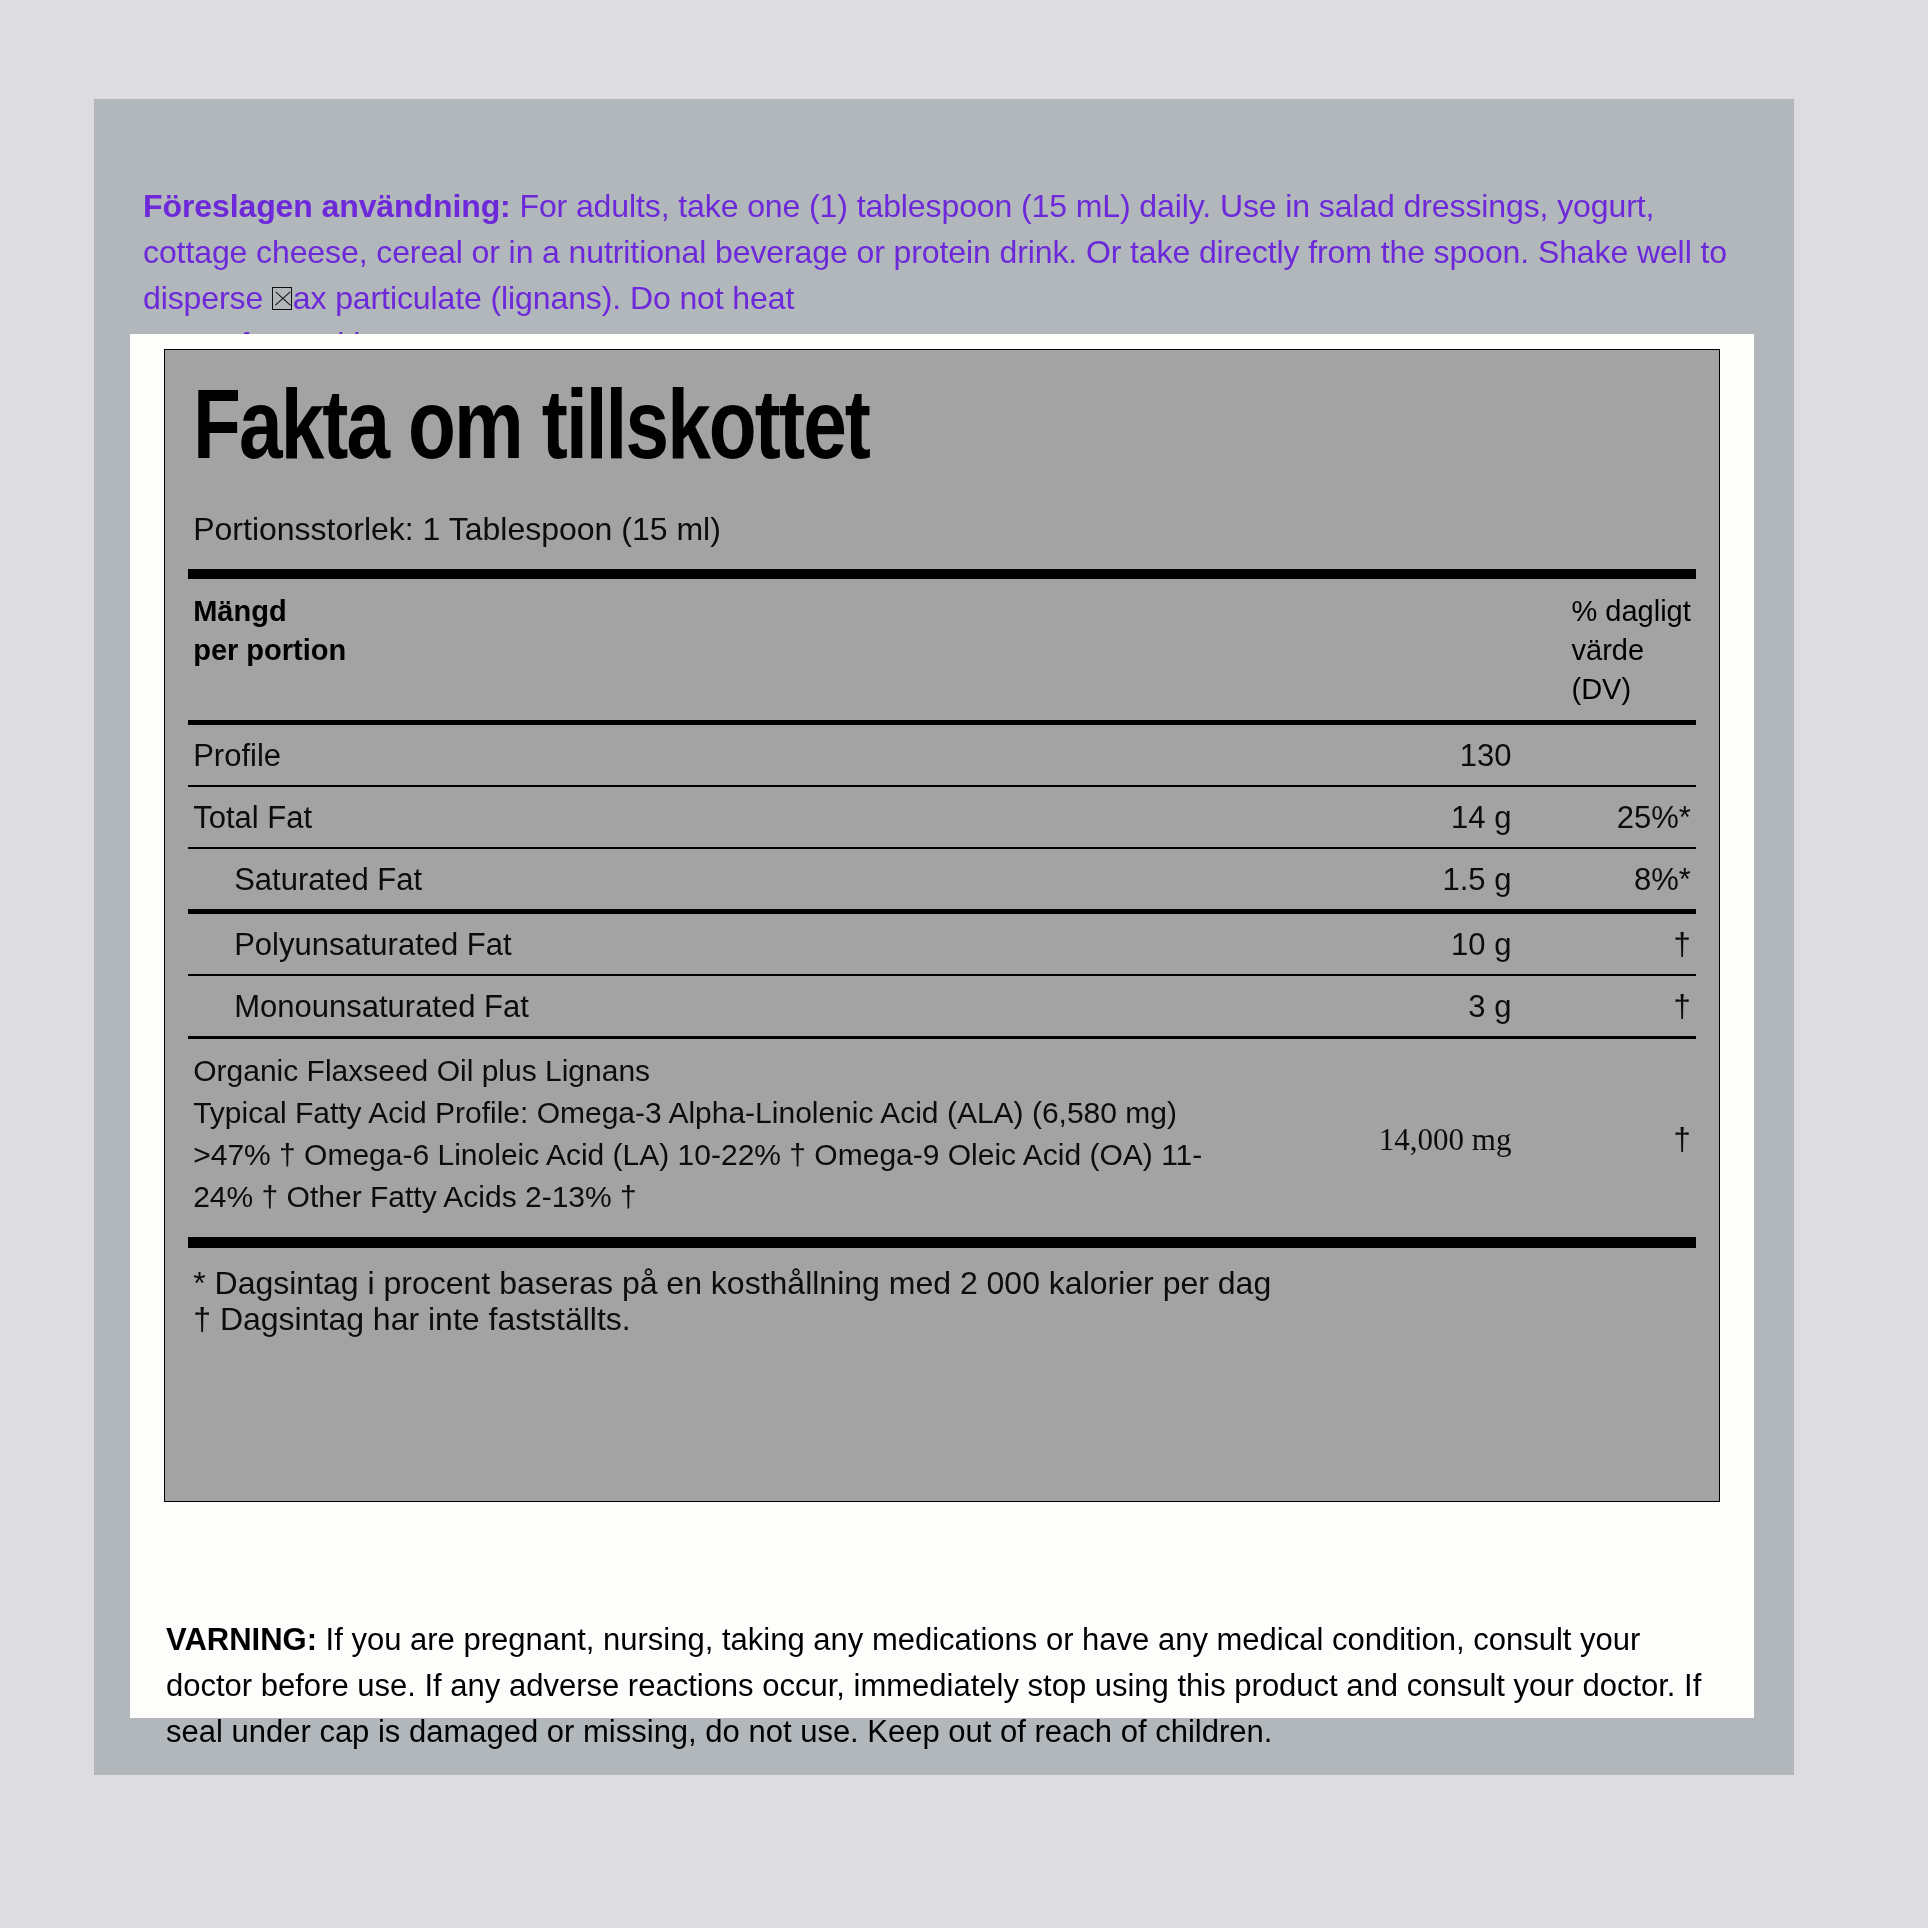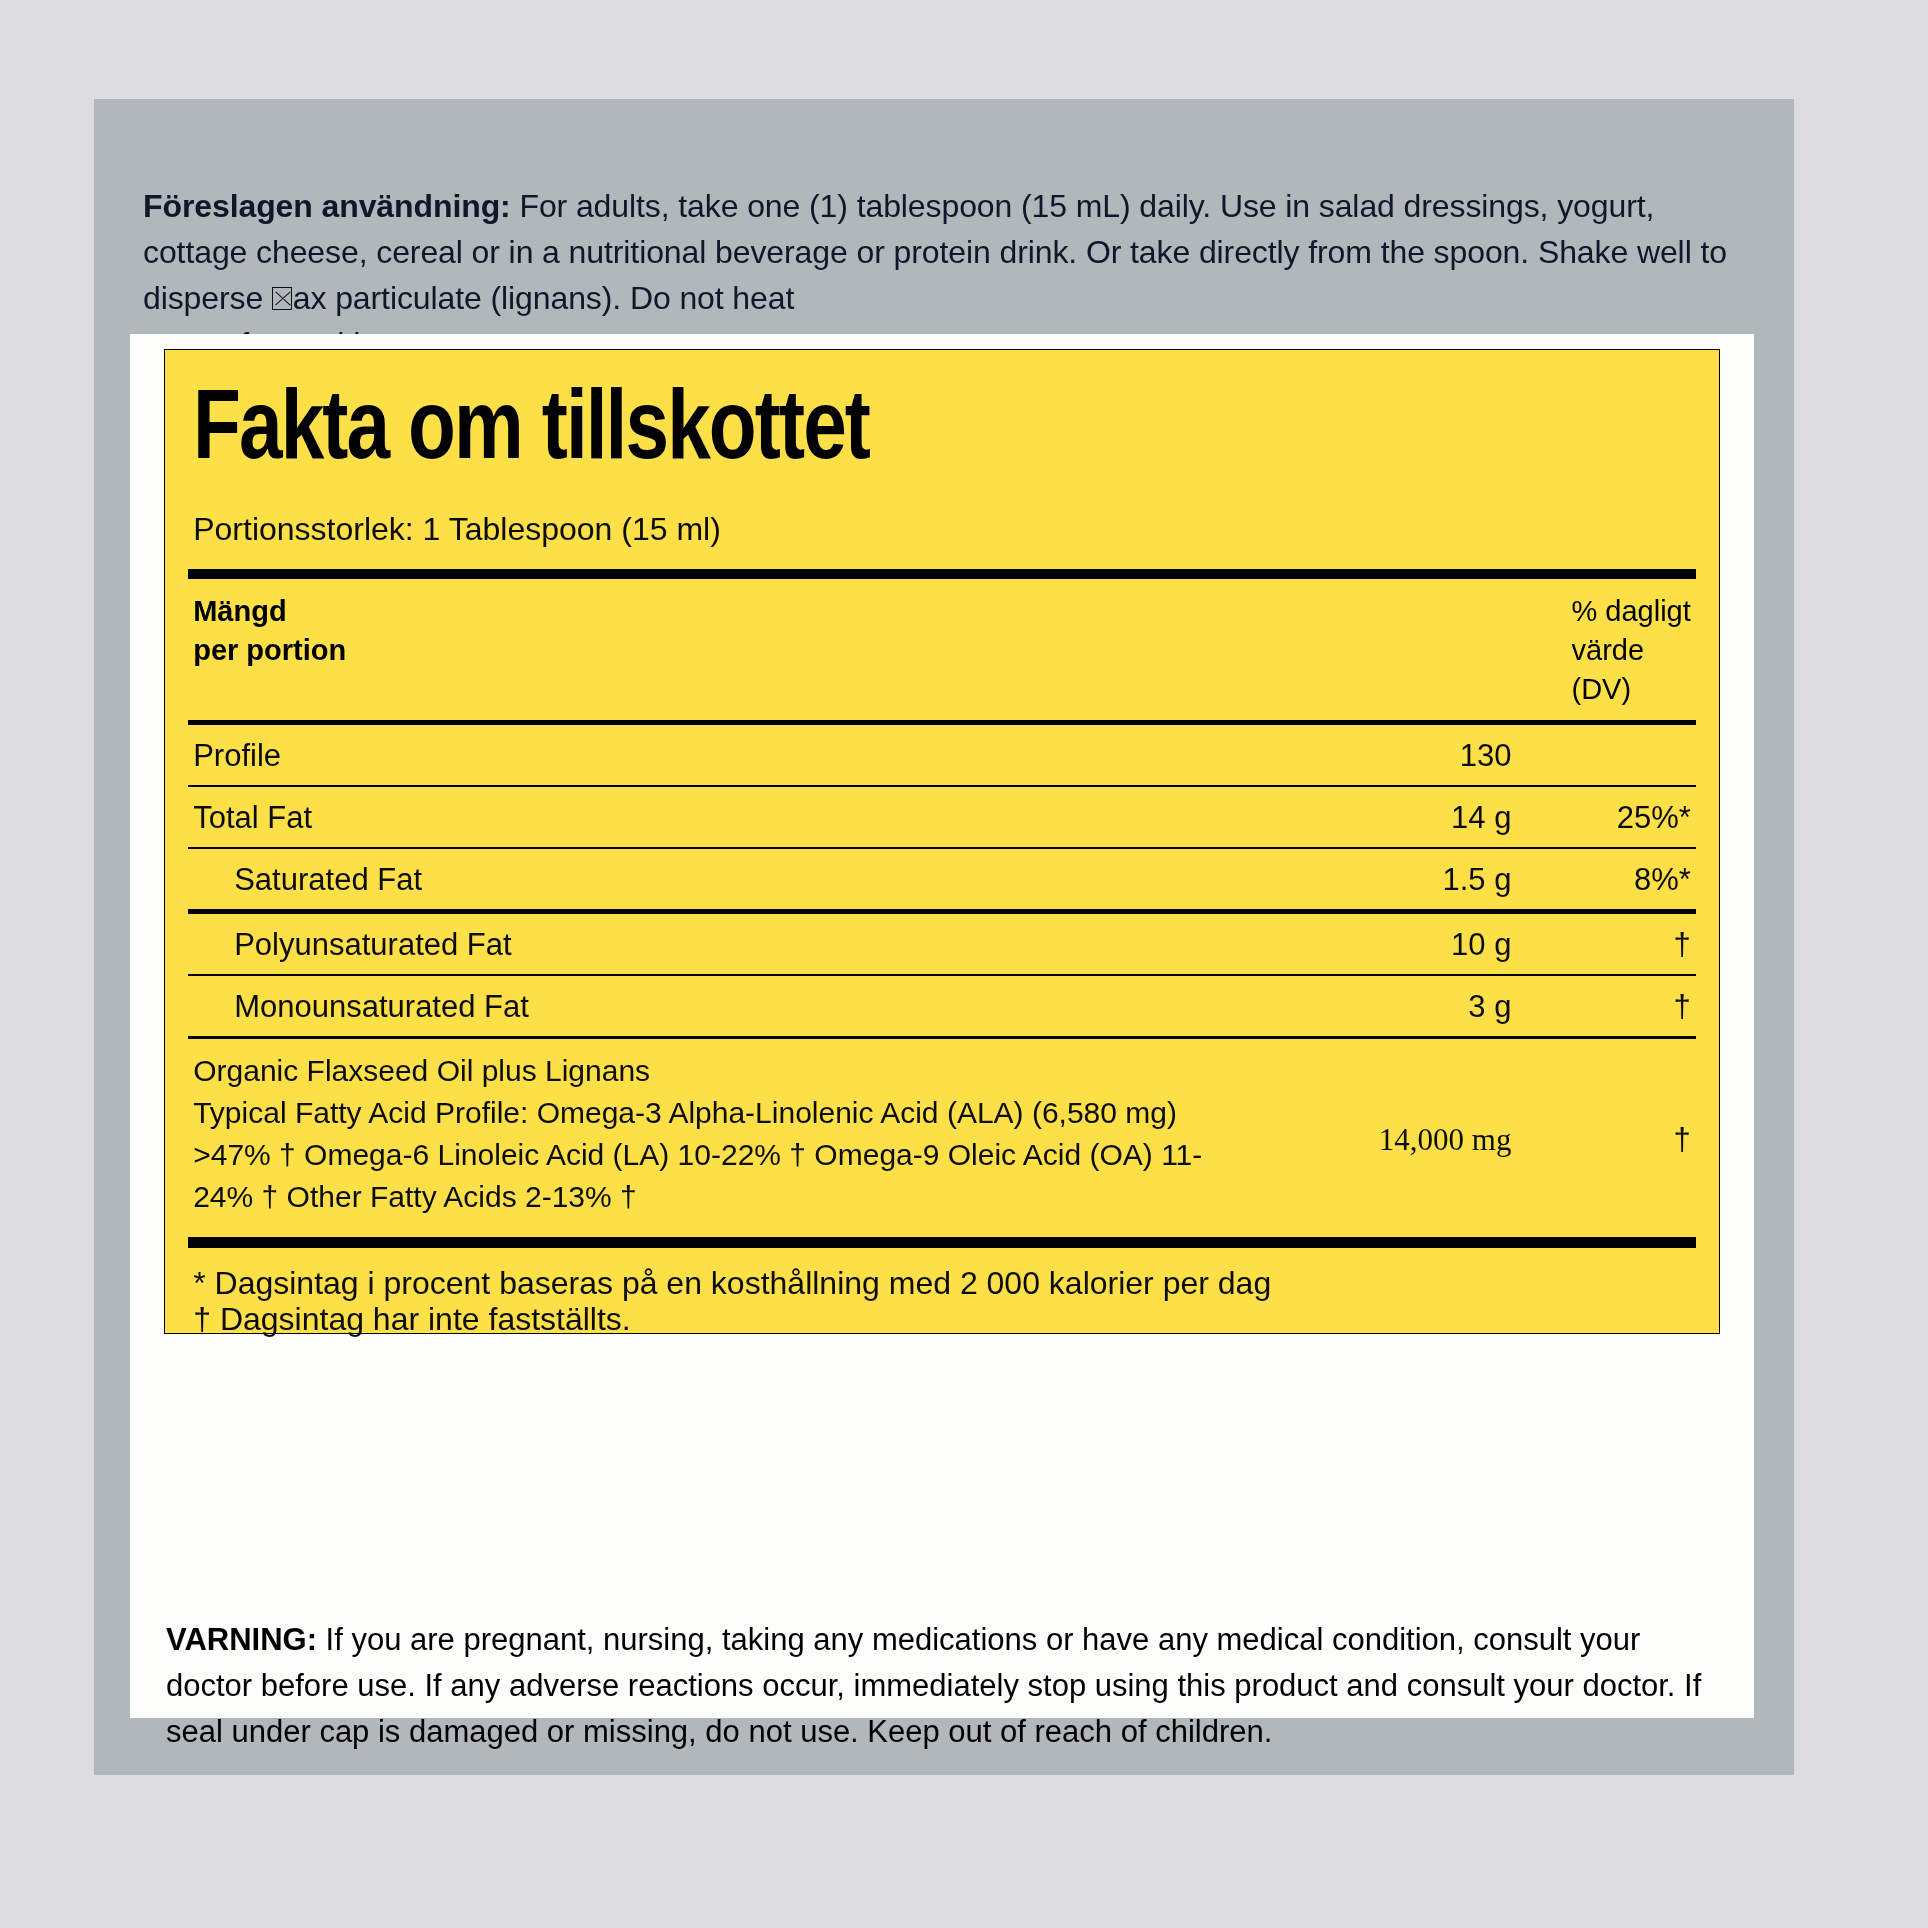--- a/index.html
+++ b/index.html
@@ -19,21 +19,21 @@
     background: #b1b7bb;
   }
 
   
   #suggested-use {
     position: absolute;
     left: 49px; top: 52px;
     width: 1610px;
     font-size: 32px;
     line-height: 46px;
-    color: #0f172a;
+    color: #6d28d9;
     letter-spacing: -0.1px;
     font-stretch: condensed;
   }
   #suggested-use b { font-weight: 700; }
   .tofu {
     display: inline-block;
     width: 0.62em; height: 0.74em;
     border: 1.5px solid #101010;
     position: relative;
     vertical-align: -0.04em;
@@ -51,23 +51,23 @@
     position: absolute;
     left: 36px; top: 235px;
     width: 1624px; height: 1384px;
     background: #fdfdfb;
   }
 
   
   #facts-box {
     position: absolute;
     left: 34px; top: 15px;
-    width: 1556px; height: 985px;
+    width: 1556px; height: 1153px;
     border: 1.9px solid #000;
-    background: #fde047;
+    background: #a3a3a3;
     padding: 0 22.6px;
   }
 
   #facts-title {
     font-size: 98px;
     font-weight: 700;
     line-height: 1.0;
     letter-spacing: -2.4px;
     color: #000;
     margin: 24.5px 0 0 5.6px;

